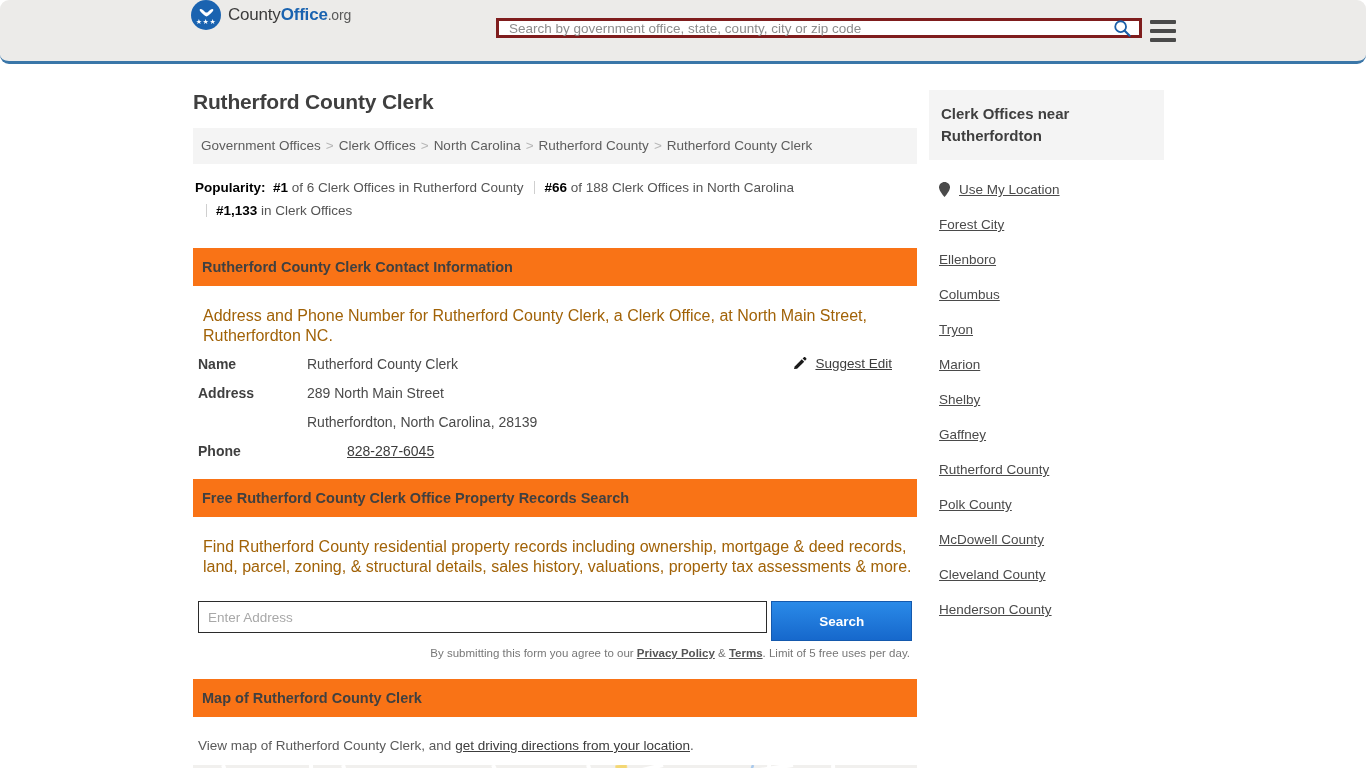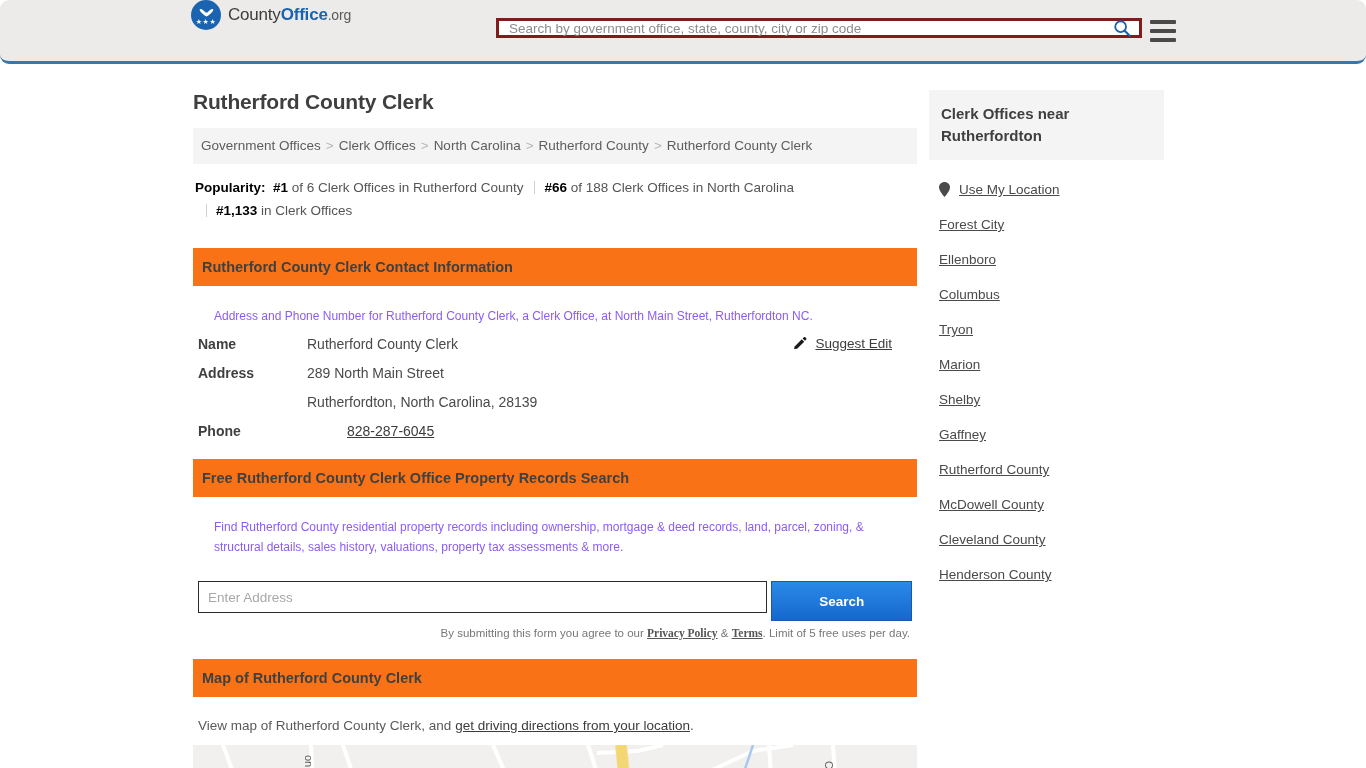--- a/index.html
+++ b/index.html
@@ -167,24 +167,24 @@
   .sec-head {
     background: #f97316;
     padding: 11px 9px;
     font-size: 14.5px;
     font-weight: bold;
     color: #404040;
     margin-top: 20px;
   }
   .sec-body { padding: 6px 5px 0 5px; }
   .sec-desc {
-    font-size: 12px;
-    color: #8b5cf6;
+    font-size: 16px;
+    color: #a16207;
     line-height: 20px;
-    margin: 14px 0 10px 16px;
+    margin: 14px 0 10px 5px;
   }
 
   
   .contact-rows { position: relative; margin-top: 6px; }
   .c-row { display: flex; margin-bottom: 13px; font-size: 14px; }
   .c-label { width: 109px; font-weight: bold; color: #3f3f3f; flex-shrink: 0; }
   .c-value { color: #4a4a4a; }
   .c-value a { color: #3c3c3c; text-decoration: underline; margin-left: 40px; }
   .suggest-edit {
     position: absolute;
@@ -228,21 +228,21 @@
     font-family: "Liberation Sans", sans-serif;
     cursor: pointer;
   }
   .form-note {
     text-align: right;
     font-size: 11.5px;
     color: #777;
     margin-top: 6px;
     padding-right: 2px;
   }
-  .form-note a { color: #555; text-decoration: underline; font-weight: bold; font-family: Liberation Serif, serif; }
+  .form-note a { color: #555; text-decoration: underline; font-weight: bold; }
 
   .map-note {
     font-size: 13.5px;
     color: #5a5a5a;
     margin: 15px 0 12px 0;
   }
   .map-note a { color: #3c3c3c; text-decoration: underline; }
 
   
   .map-box {
@@ -430,20 +430,23 @@
         <a class="side-link" href="#">
             <span class="lbl">Shelby</span>
           </a>
         <a class="side-link" href="#">
             <span class="lbl">Gaffney</span>
           </a>
         <a class="side-link" href="#">
             <span class="lbl">Rutherford County</span>
           </a>
         <a class="side-link" href="#">
+            <span class="lbl">Polk County</span>
+          </a>
+        <a class="side-link" href="#">
             <span class="lbl">McDowell County</span>
           </a>
         <a class="side-link" href="#">
             <span class="lbl">Cleveland County</span>
           </a>
         <a class="side-link" href="#">
             <span class="lbl">Henderson County</span>
           </a>
       </div>
     </div>

